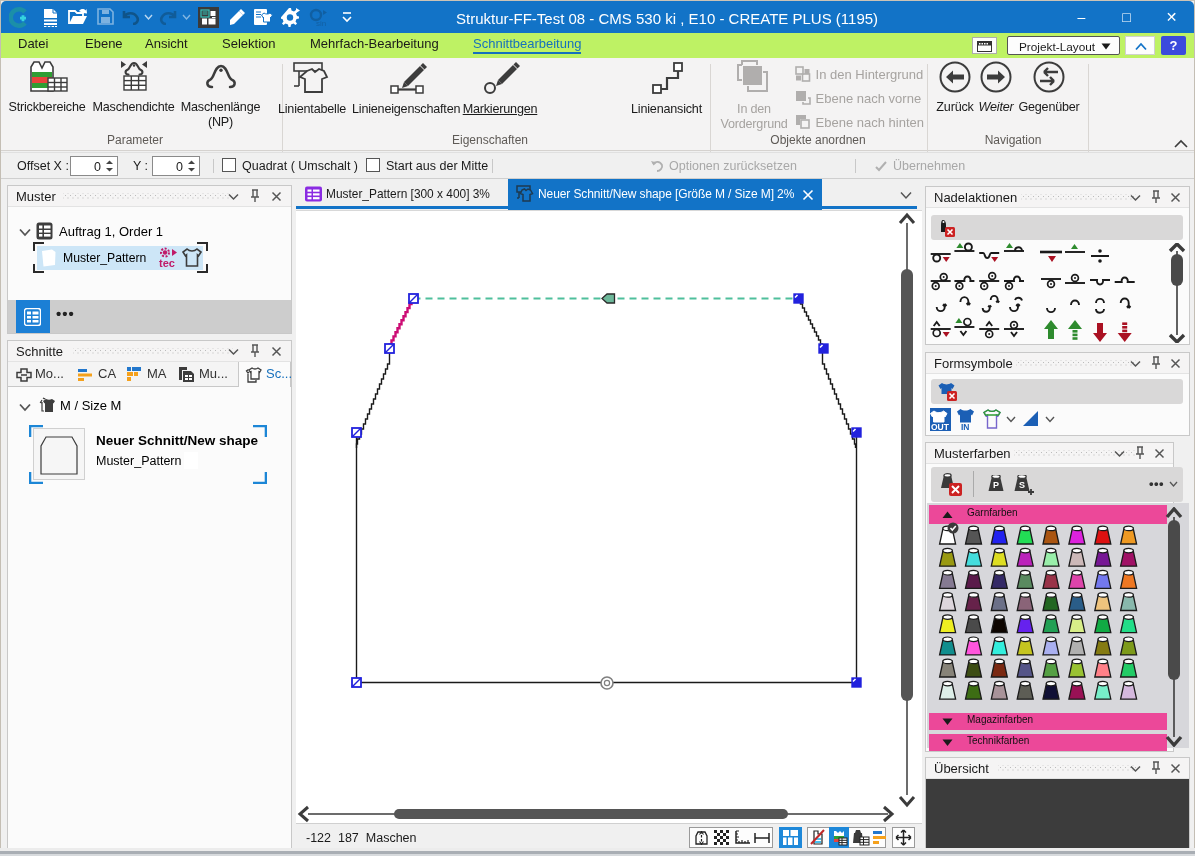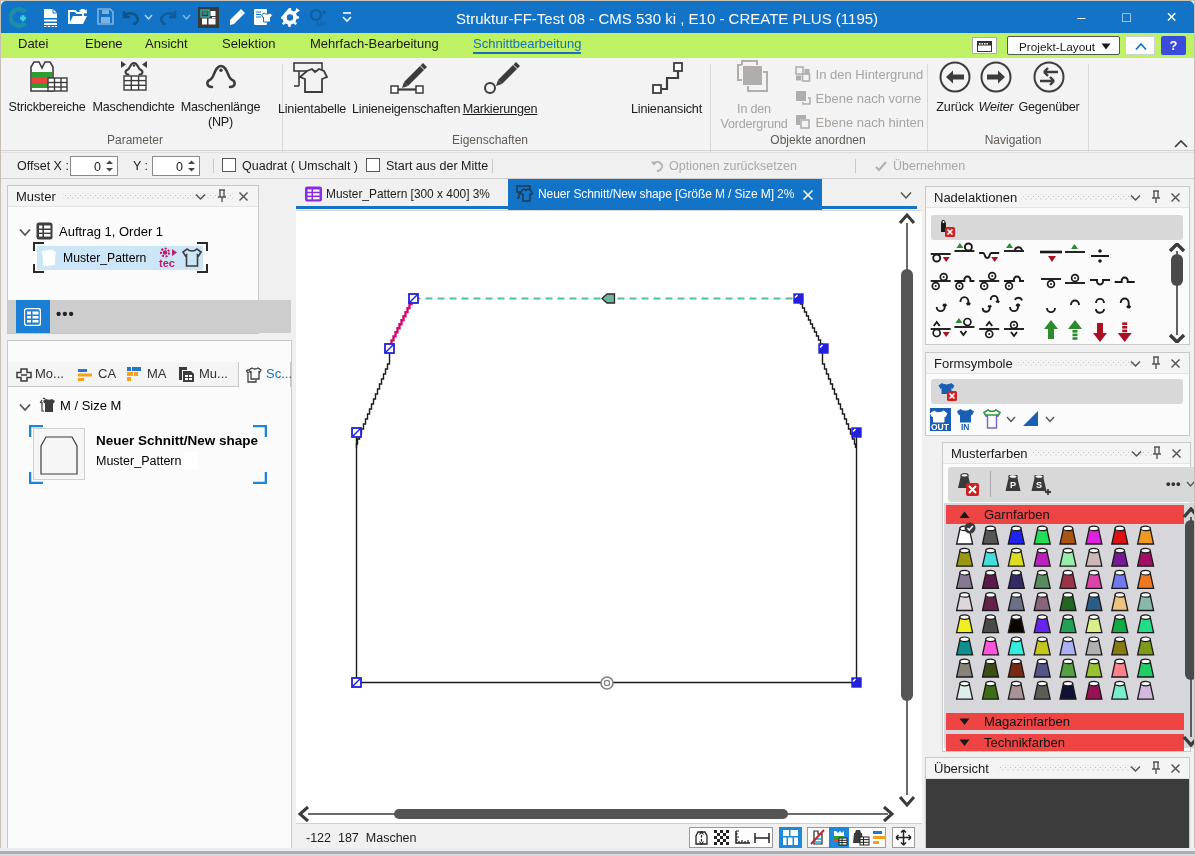--- a/index.html
+++ b/index.html
@@ -41,21 +41,21 @@
 #leftcol { position:absolute; left:0; top:179px; width:296px; height:677px; background:#f0f0f0; }
 
 #center { position:absolute; left:296px; top:179px; width:626px; height:677px; background:#1d4ed8; }
 #tabbar { position:absolute; left:0; top:0; width:626px; height:31px; background:#f0f0f0; }
 #tabbar:after { content:""; position:absolute; left:0; top:27px; width:621px; height:2.5px; background:#1273c7; }
 #canvaswrap { position:absolute; left:0; top:31px; width:626px; height:614px; background:#fff; border-top:1px solid #d8d8d8; }
 #statusbar { position:absolute; left:0; top:644px; width:626px; height:27px; background:#f0f0f0; border-top:1px solid #d0d0d0; }
 
 #rightcol { position:absolute; left:922px; top:179px; width:273px; height:677px; background:#f0f0f0; }
 .toolstrip { position:absolute; background:#d9d8d8; border-radius:3px; }
-.secbar { position:absolute; background:#ef4444; font-size:13px; color:#111; }
+.secbar { position:absolute; background:#ec4899; font-size:10px; color:#111; }
 </style>
 </head>
 <body>
 <div id="app">
   <div id="titlebar">
     <svg class="abs" style="left:8px; top:6px;" width="22" height="21" viewBox="0 0 22 21">
       <path d="M16 5 A 8.2 8.2 0 1 0 16 16" fill="none" stroke="#1b8fa8" stroke-width="4.6"></path>
       <path d="M14 8.2 L14 14.2 M11 11.2 L17 11.2" stroke="#35d3e0" stroke-width="2.8"></path>
     </svg>
     <svg class="abs" style="left:42px; top:7px;" width="15" height="19" viewBox="0 0 15 19">
@@ -344,21 +344,21 @@
       </svg>
     <div class="olabel dis" style="left:669px;">Optionen zurücksetzen</div>
     <div class="vsep" style="left:855px;"></div>
     <svg class="abs" style="left:875px; top:8px;" width="12" height="11" viewBox="0 0 12 11">
         <path d="M1 6 L4 9 L11 1" fill="none" stroke="#b0b0b0" stroke-width="2"></path>
       </svg>
     <div class="olabel dis" style="left:893px;">Übernehmen</div>
   </div>
   <div id="leftcol">
 
-    <div class="panel" style="left:7px; top:6px; width:252px; height:149px;">
+    <div class="panel" style="left:7px; top:6px; width:285px; height:149px;">
       <div class="phead">
         <div class="t">Muster</div>
         <div class="grip" style="left:55px; width:170px;"></div>
         <svg class="abs" style="right:52px; top:7px;" width="11" height="8" viewBox="0 0 11 8">
             <path d="M1 1.5 L5.5 6 L10 1.5" fill="none" stroke="#555" stroke-width="1.5"></path>
           </svg>
         <svg class="abs" style="right:31px; top:3px;" width="10" height="14" viewBox="0 0 10 14">
             <path d="M2 1 L8 1 M3 1 L3 8 M7 1 L7 8 M1 8 L9 8 M5 8 L5 13" stroke="#555" stroke-width="1.4" fill="none"></path>
           </svg>
         <svg class="abs" style="right:9px; top:5px;" width="11" height="11" viewBox="0 0 11 11">
@@ -413,20 +413,33 @@
           <rect x="3" y="8" width="4" height="2.5" fill="#fff"></rect>
             <rect x="8.5" y="8" width="6" height="2.5" fill="#fff"></rect>
           <rect x="3" y="12" width="4" height="2.5" fill="#fff"></rect>
             <rect x="8.5" y="12" width="6" height="2.5" fill="#fff"></rect>
         </svg>
         <div class="abs" style="left:48px; top:5px; font-size:15px; letter-spacing:1px; color:#222; font-weight:bold;">•••</div>
       </div>
     </div>
 
     <div class="panel" style="left:7px; top:161px; width:285px; height:510px;">
+      <div class="phead">
+        <div class="t">Schnitte</div>
+        <div class="grip" style="left:65px; width:160px;"></div>
+        <svg class="abs" style="right:52px; top:7px;" width="11" height="8" viewBox="0 0 11 8">
+            <path d="M1 1.5 L5.5 6 L10 1.5" fill="none" stroke="#555" stroke-width="1.5"></path>
+          </svg>
+        <svg class="abs" style="right:31px; top:3px;" width="10" height="14" viewBox="0 0 10 14">
+            <path d="M2 1 L8 1 M3 1 L3 8 M7 1 L7 8 M1 8 L9 8 M5 8 L5 13" stroke="#555" stroke-width="1.4" fill="none"></path>
+          </svg>
+        <svg class="abs" style="right:9px; top:5px;" width="11" height="11" viewBox="0 0 11 11">
+            <path d="M1.5 1.5 L9.5 9.5 M9.5 1.5 L1.5 9.5" stroke="#555" stroke-width="1.5"></path>
+          </svg>
+      </div>
 
       <div class="abs" style="left:0; top:21px; width:283px; height:25px; border-bottom:1px solid #c8c8c8; background:#f4f4f4; font-size:13px; color:#333;">
         <svg class="abs" style="left:8px; top:6px;" width="16" height="14" viewBox="0 0 16 14">
             <path d="M5 1 L11 1 L11 4.5 L15 4.5 L15 9.5 L11 9.5 L11 13 L5 13 L5 9.5 L1 9.5 L1 4.5 L5 4.5 Z" fill="none" stroke="#3c3c3c" stroke-width="1.5"></path>
             <line x1="5" y1="7" x2="11" y2="7" stroke="#3c3c3c" stroke-width="1.5"></line>
           </svg>
         <div class="abs" style="left:27px; top:4px;">Mo...</div>
         <svg class="abs" style="left:70px; top:6px;" width="15" height="13" viewBox="0 0 15 13">
             <rect x="0" y="1" width="9" height="3" fill="#2277cc"></rect>
             <rect x="0" y="5.5" width="14" height="3" fill="#f5a11c"></rect>
@@ -892,21 +905,21 @@
           <path d="M1 1 L5 5.5 L9 1" fill="none" stroke="#555" stroke-width="1.4"></path>
         </svg>
       <svg class="abs" style="left:96px; top:57px;" width="17" height="17" viewBox="0 0 17 17">
           <path d="M1 16 L16 16 L16 1 Z" fill="#1b5fb5"></path>
         </svg>
       <svg class="abs" style="left:119px; top:63px;" width="10" height="7" viewBox="0 0 10 7">
           <path d="M1 1 L5 5.5 L9 1" fill="none" stroke="#555" stroke-width="1.4"></path>
         </svg>
     </div>
 
-    <div class="panel" style="left:20px; top:263px; width:249px; height:310px;">
+    <div class="panel" style="left:3px; top:263px; width:249px; height:310px;">
       <div class="phead">
         <div class="t">Musterfarben</div>
         <div class="grip" style="left:88px; width:122px;"></div>
         <svg class="abs" style="right:48px; top:7px;" width="11" height="8" viewBox="0 0 11 8">
             <path d="M1 1.5 L5.5 6 L10 1.5" fill="none" stroke="#555" stroke-width="1.5"></path>
           </svg>
         <svg class="abs" style="right:28px; top:3px;" width="10" height="14" viewBox="0 0 10 14">
             <path d="M2 1 L8 1 M3 1 L3 8 M7 1 L7 8 M1 8 L9 8 M5 8 L5 13" stroke="#555" stroke-width="1.4" fill="none"></path>
           </svg>
         <svg class="abs" style="right:8px; top:5px;" width="11" height="11" viewBox="0 0 11 11">

